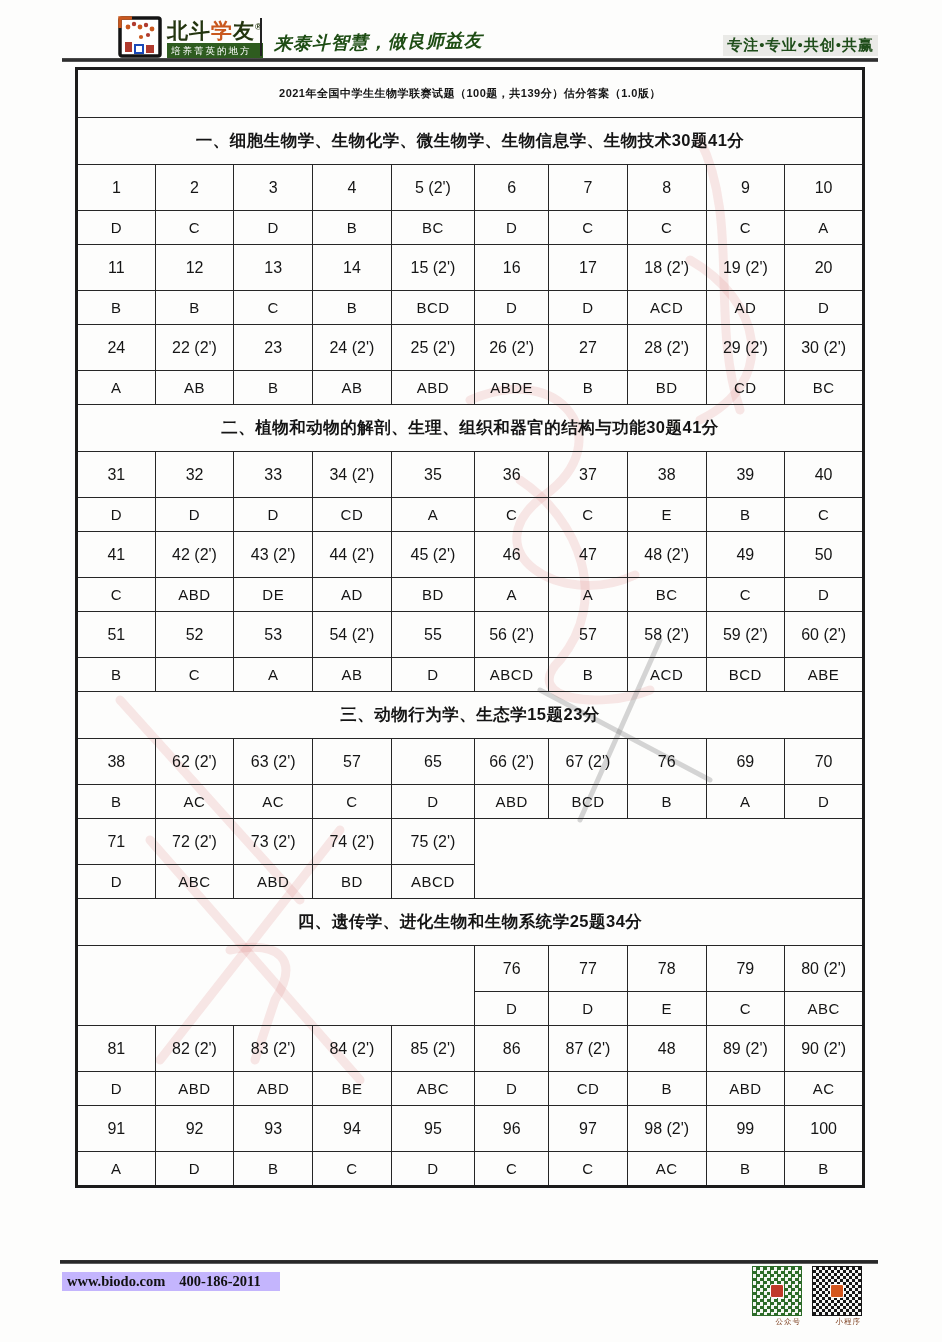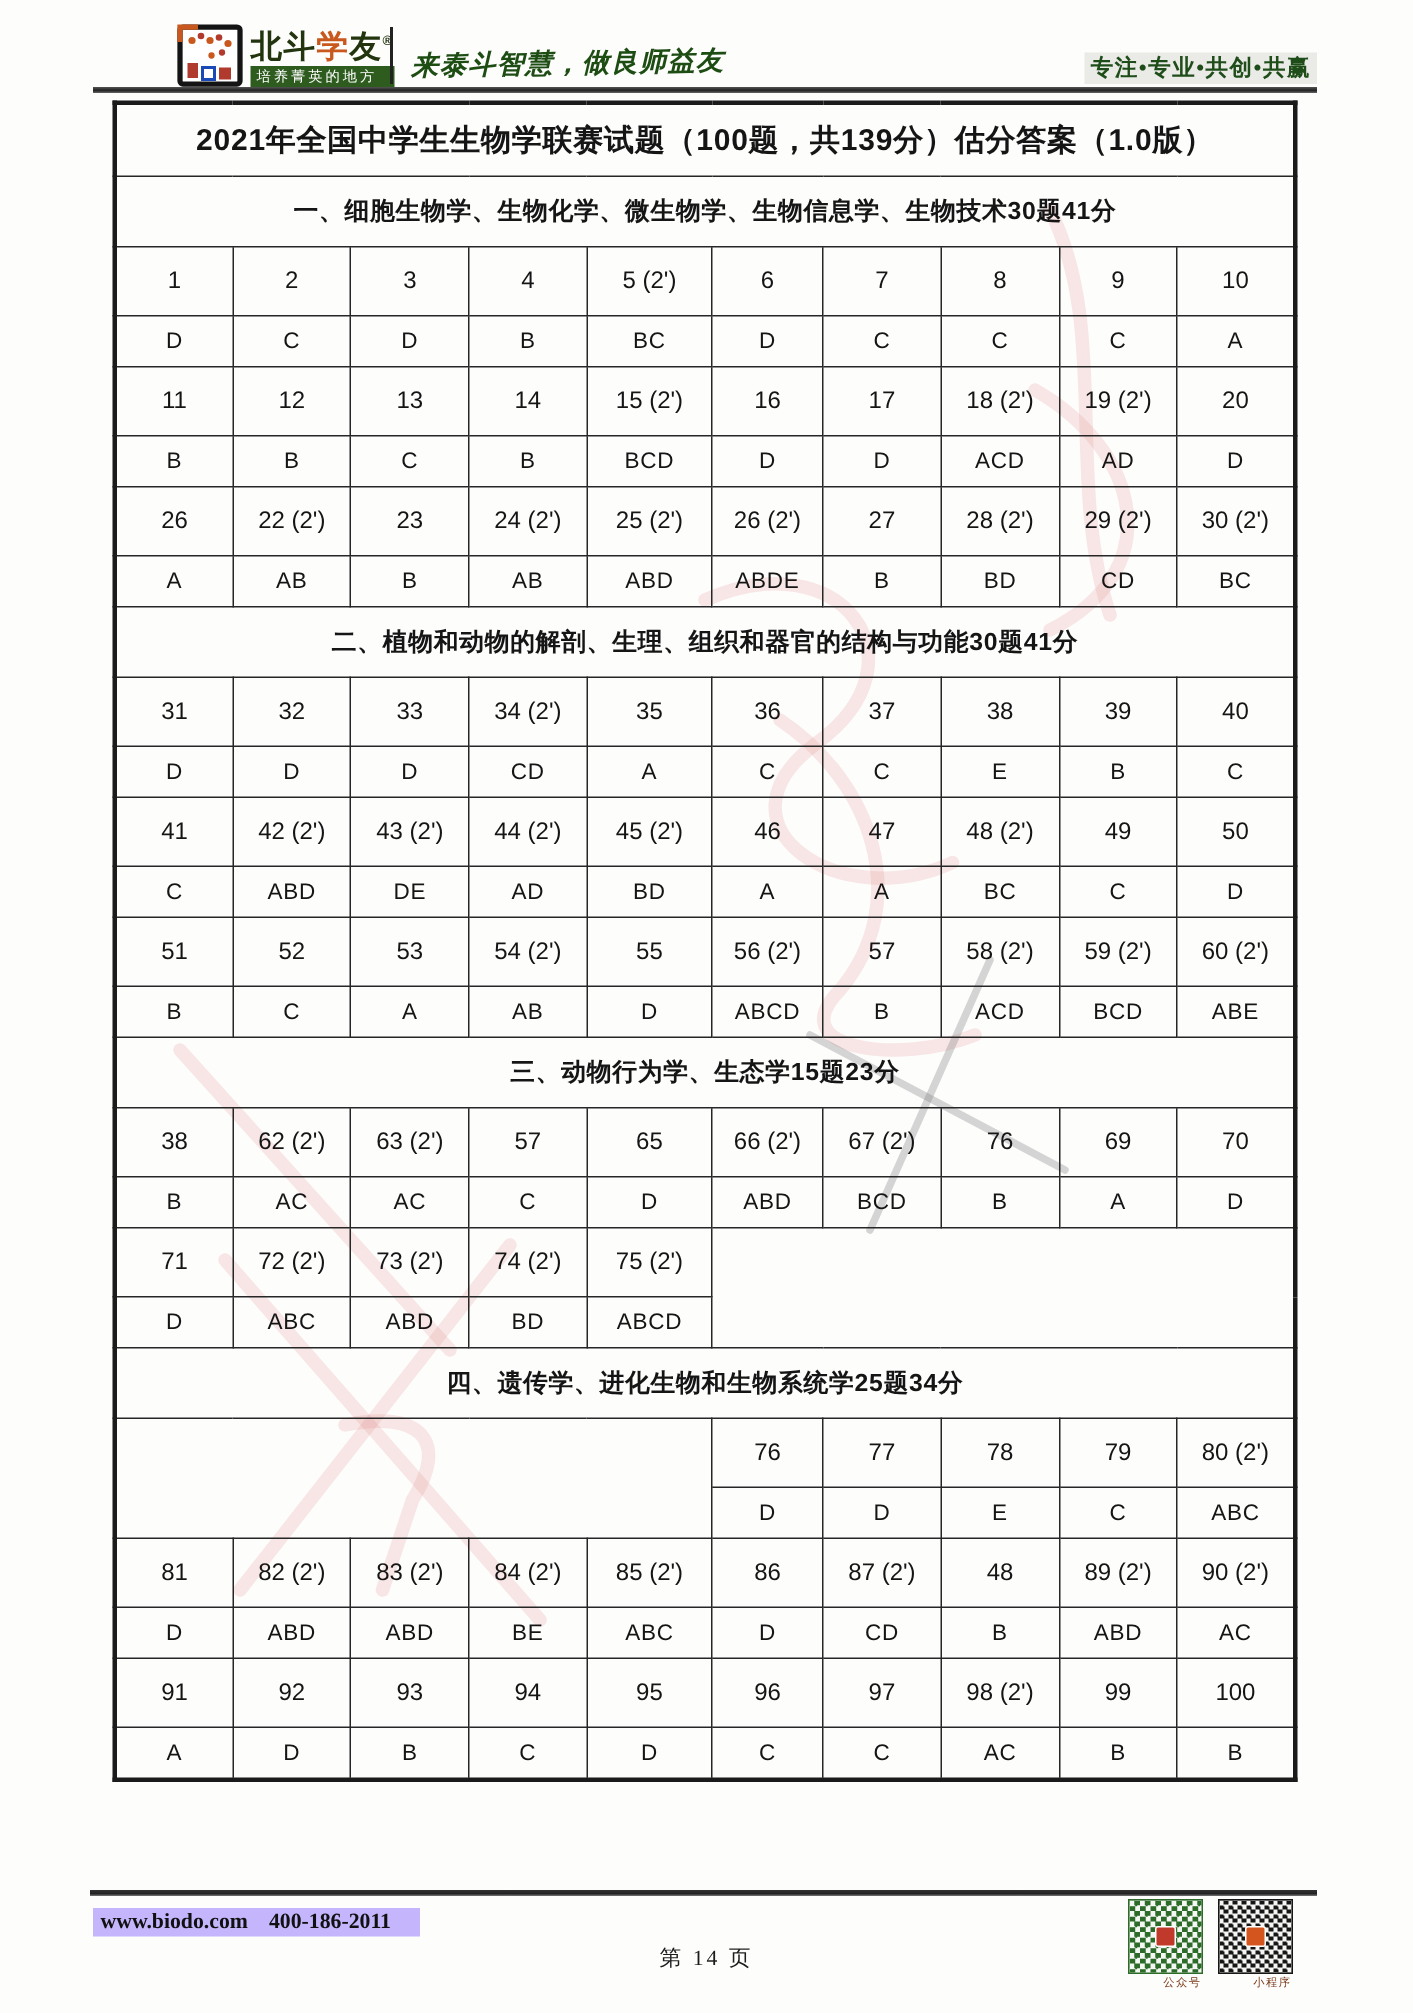--- a/index.html
+++ b/index.html
@@ -28,21 +28,21 @@
   .slogan-right{position:absolute;right:0;top:23px;font-family:"Liberation Serif",serif;
     font-weight:bold;font-size:15px;color:#1f4d1a;background:#eaeae7;padding:1px 4px;letter-spacing:1px;white-space:nowrap;}
   .hdr-rule{position:absolute;left:62px;top:58px;width:816px;height:4px;background:linear-gradient(#555,#222 55%,#666);}
 
   
   table.answers{position:absolute;left:75px;top:67px;width:790px;
     border-collapse:collapse;table-layout:fixed;
     border:3px solid #1b1b1b;background:transparent;}
   table.answers td{border:1.6px solid #262626;text-align:center;vertical-align:middle;
     padding:0;overflow:hidden;white-space:nowrap;}
-  tr.title td{font-weight:bold;font-size:20px;height:47px;letter-spacing:.5px;border-radius:14px;}
+  tr.title td{font-weight:bold;font-size:11px;height:47px;letter-spacing:.5px;border-radius:14px;}
   tr.section td{font-weight:bold;font-size:16.5px;height:46px;letter-spacing:.5px;}
   tr.num td{font-size:16px;height:45px;}
   tr.ans td{font-size:15px;height:33px;letter-spacing:.5px;}
 
   
   .wm{position:absolute;inset:0;pointer-events:none;}
 
   
   .ftr-rule{position:absolute;left:60px;top:1260px;width:818px;height:4px;background:linear-gradient(#333,#222 60%,#777);}
   .ftr-left{position:absolute;left:62px;top:1272px;font-family:"Liberation Serif",serif;
@@ -173,21 +173,21 @@
           <td>C</td>
           <td>B</td>
           <td>BCD</td>
           <td>D</td>
           <td>D</td>
           <td>ACD</td>
           <td>AD</td>
           <td>D</td>
         </tr>
         <tr class="num">
-          <td>26</td>
+          <td>24</td>
           <td>22 (2')</td>
           <td>23</td>
           <td>24 (2')</td>
           <td>25 (2')</td>
           <td>26 (2')</td>
           <td>27</td>
           <td>28 (2')</td>
           <td>29 (2')</td>
           <td>30 (2')</td>
         </tr>
@@ -386,21 +386,20 @@
           <td>B</td>
           <td>B</td>
         </tr>
       </tbody>
   </table>
 
   <div class="ftr-rule"></div>
   <div class="ftr-left">
     <span>www.biodo.com</span><span>400-186-2011</span>
   </div>
-  <div class="ftr-page">第 14 页</div>
   <div class="qr qr-green">
       <div class="center-dot"></div>
     </div>
   <div class="qr qr-black">
       <div class="center-dot"></div>
     </div>
   <div class="qr-label l1">公众号</div>
   <div class="qr-label l2">小程序</div>
 
 </div>

